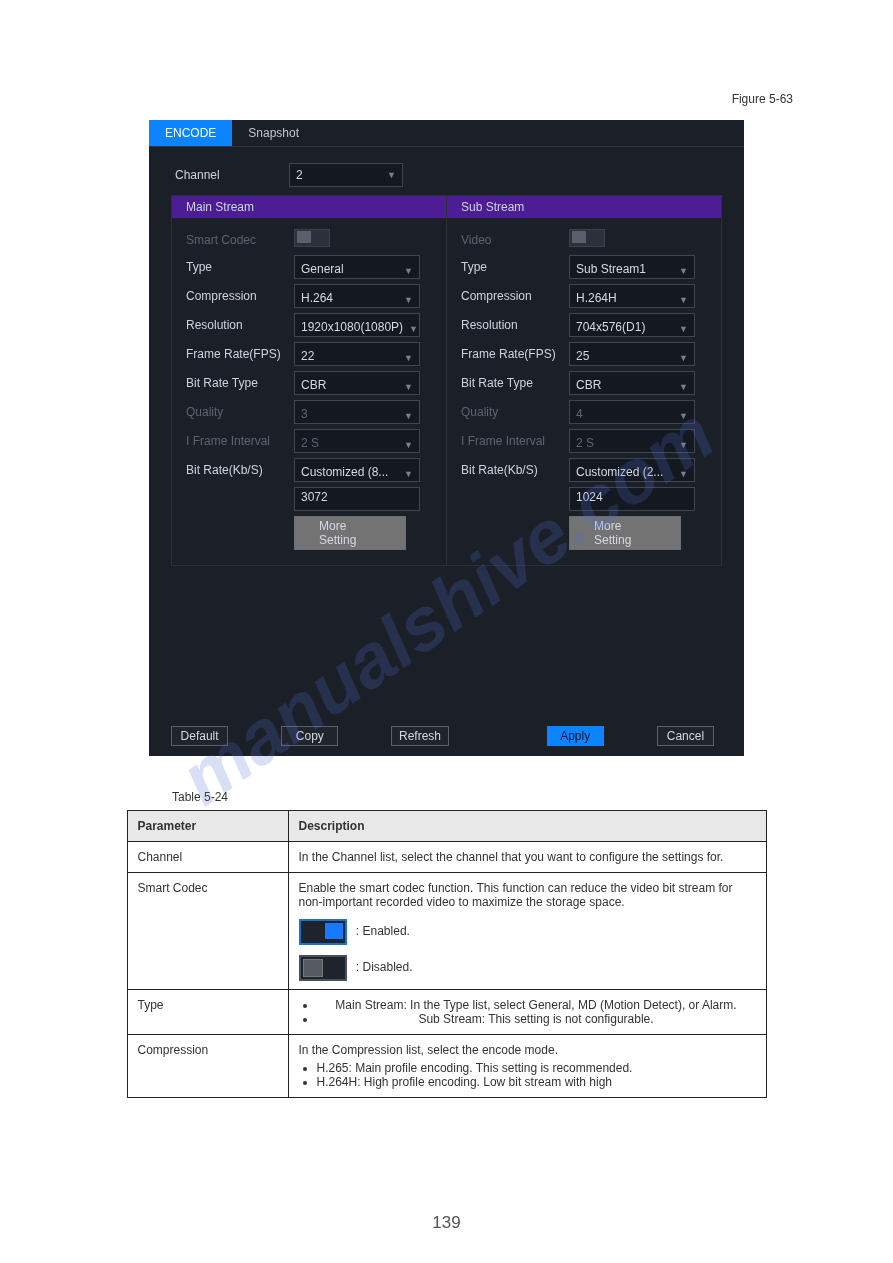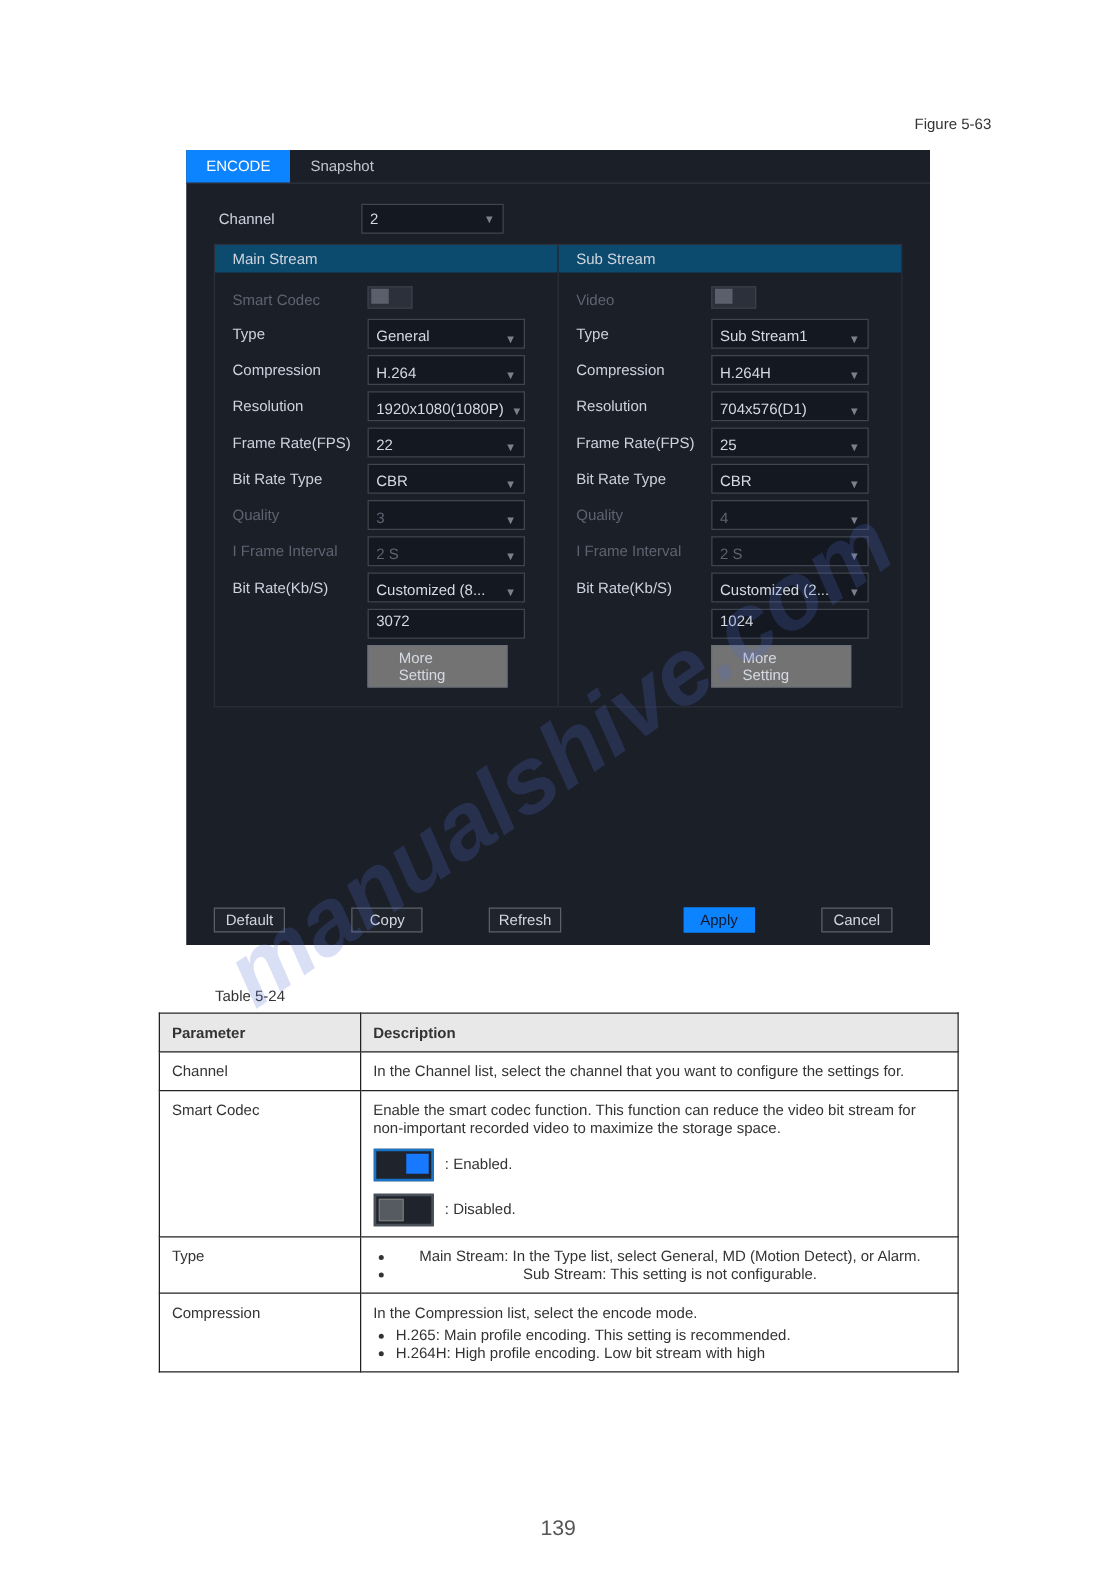--- a/index.html
+++ b/index.html
@@ -107,21 +107,21 @@
   border:1px solid #2a2f38;
 }
 .stream{
   flex:1;
   padding-bottom:10px;
 }
 .stream+.stream{
   border-left:1px solid #2a2f38;
 }
 .stream-header{
-  background:#0c4a6e;
+  background:#4c1d95;
   padding:4px 14px;
   color:#cfd5df;
 }
 .stream-body{
   padding:6px 14px 0 14px;
 }
 .srow{
   display:flex;
   align-items:center;
   margin:5px 0;

